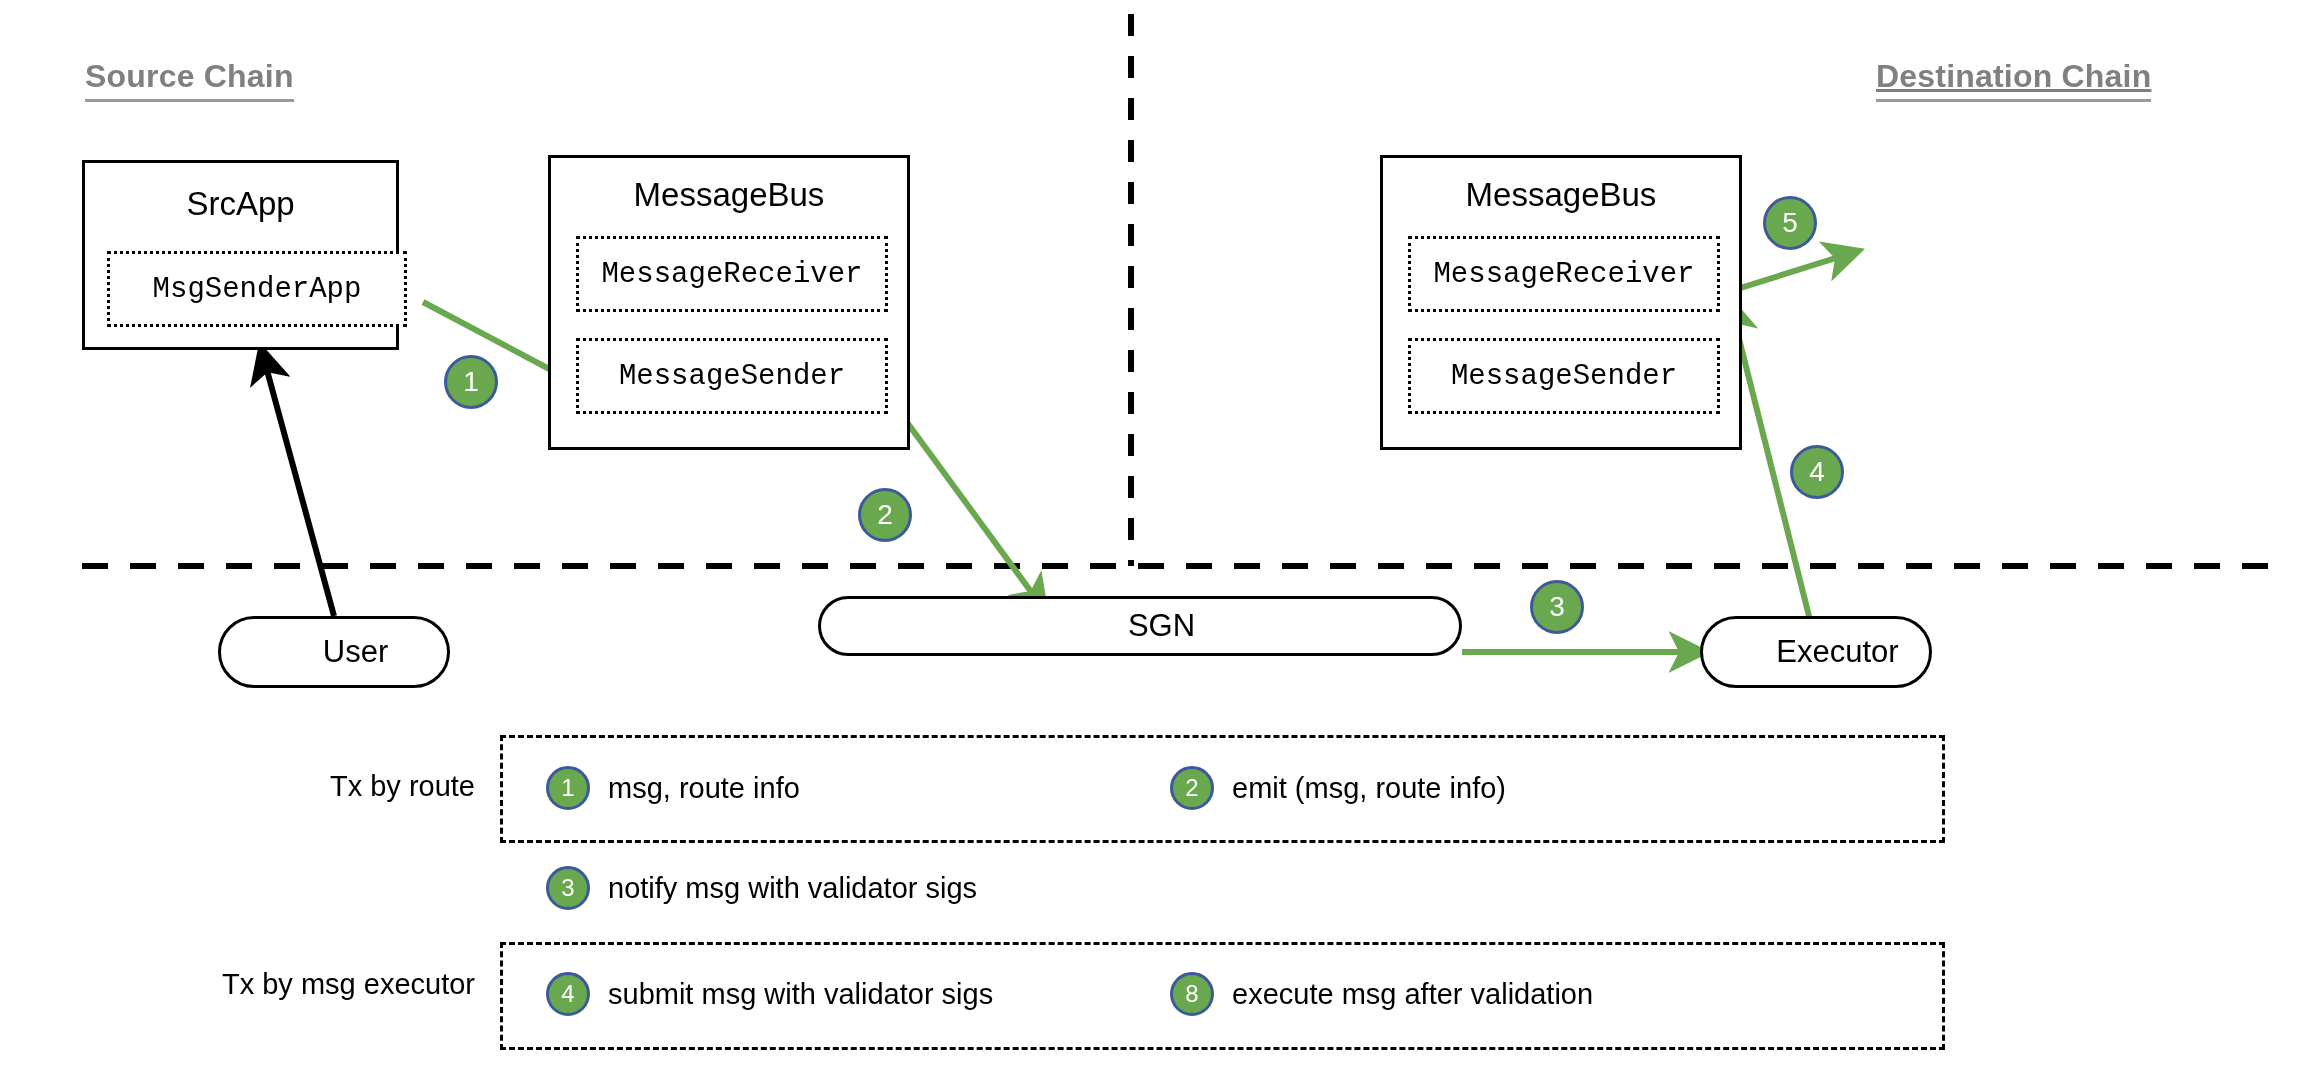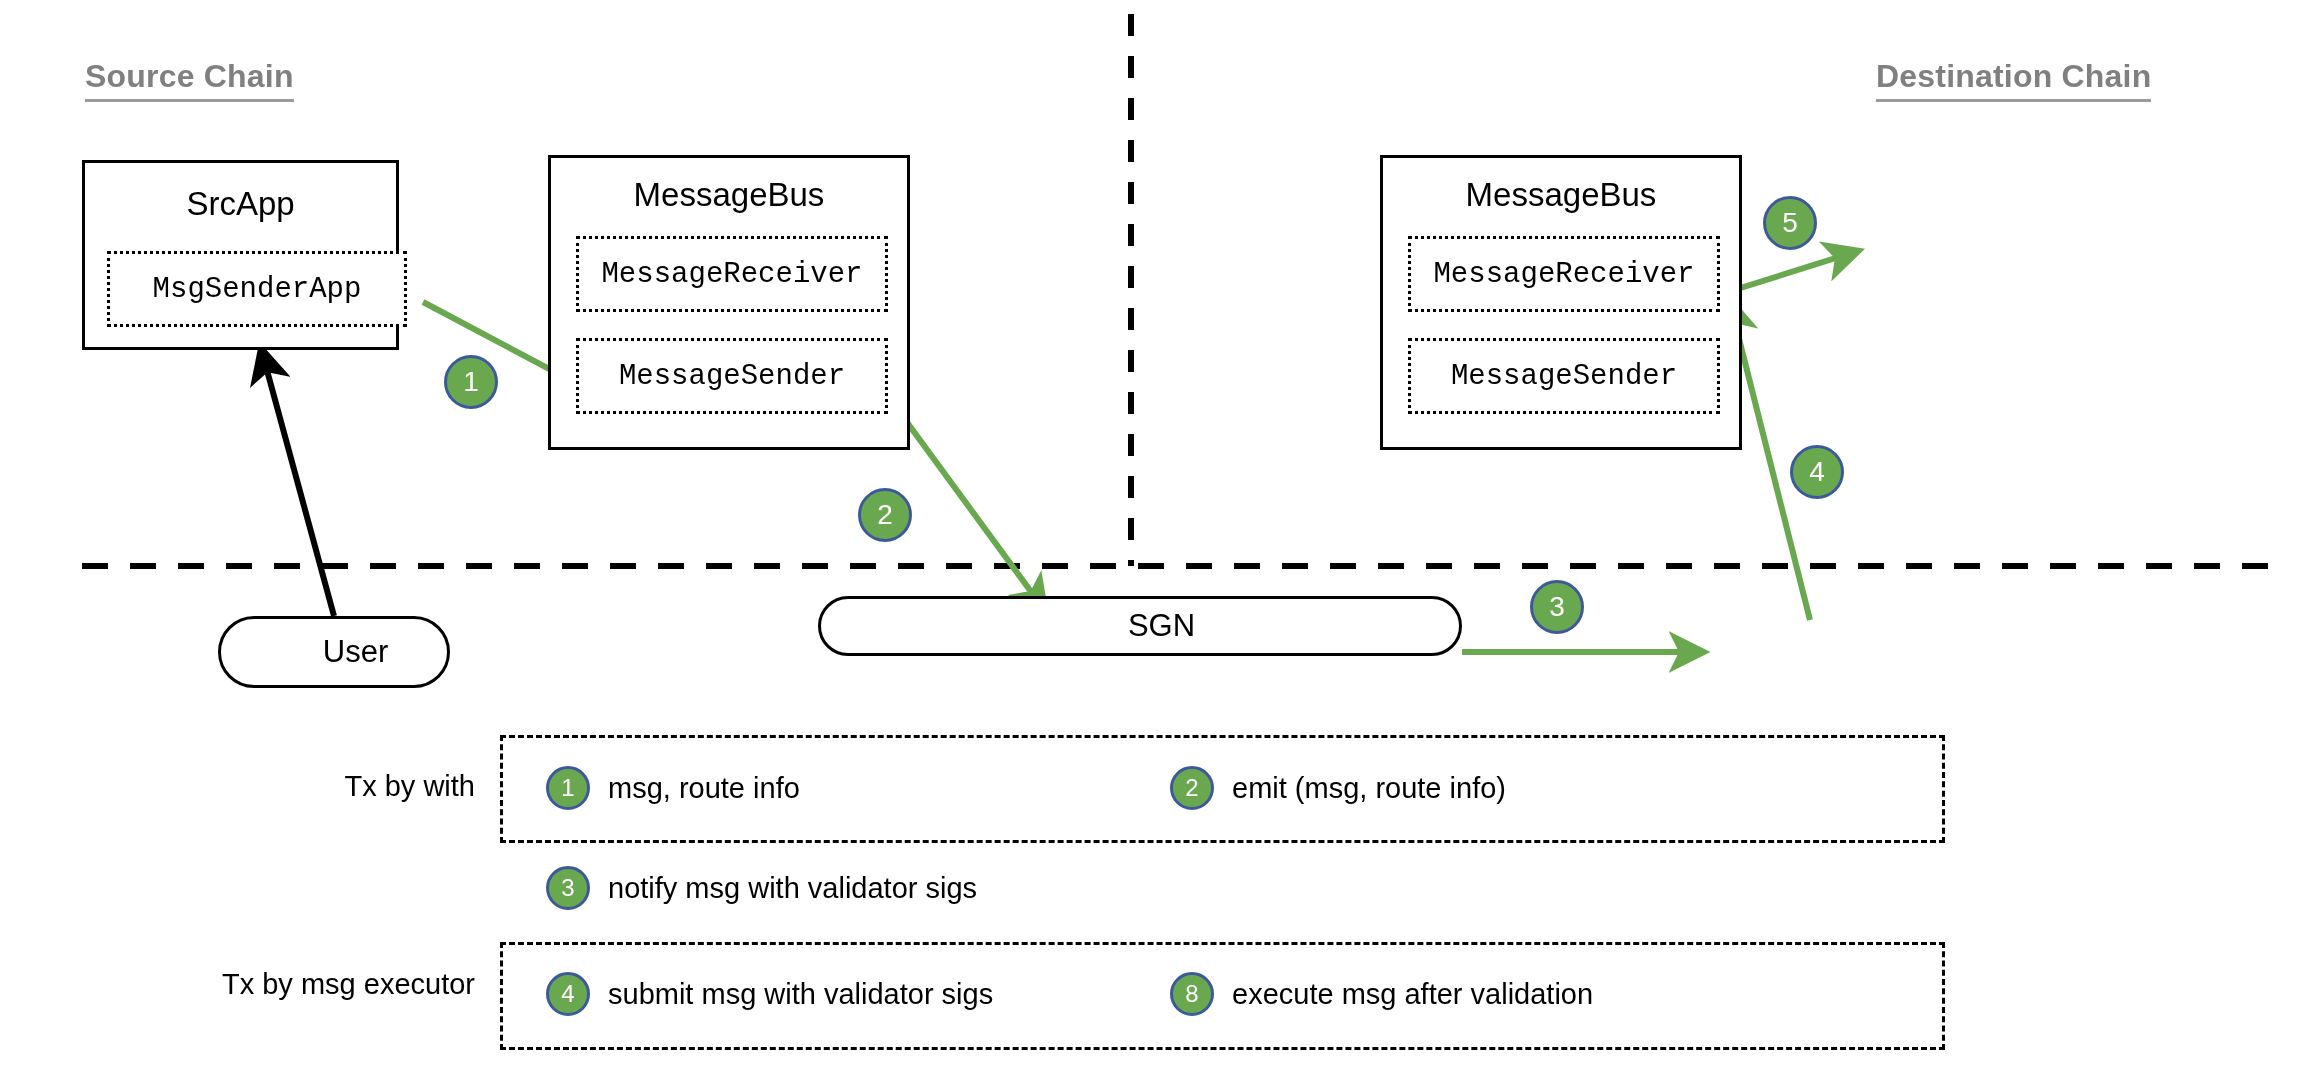--- a/index.html
+++ b/index.html
@@ -174,21 +174,21 @@
 
     <line x1="1810" y1="620" x2="1730" y2="303" stroke="#6aa84f" stroke-width="6" marker-end="url(#greenArrow)"></line>
 
     <line x1="1718" y1="295" x2="1855" y2="252" stroke="#6aa84f" stroke-width="6" marker-end="url(#greenArrow)"></line>
 
     <line x1="334" y1="616" x2="262" y2="352" stroke="#000000" stroke-width="6" marker-end="url(#blackArrow)"></line>
   </svg>
 
   <div class="chain-title" style="left:85px; top:58px;">Source Chain</div>
 
-  <div class="chain-title" style="left:1876px; top:58px;">Destination Chain</div>
+  <div class="chain-title" style="left:1876px; top:58px;text-decoration:underline;">Destination Chain</div>
 
   <div class="component" style="left:82px; top:160px; width:317px; height:190px;">
     <div class="component-title" style="top:22px;">SrcApp</div>
     <div class="subbox" style="left:22px; top:88px; width:300px; height:76px;">
       <span class="subbox-label">MsgSenderApp</span>
     </div>
   </div>
 
   <div class="component" style="left:548px; top:155px; width:362px; height:295px;">
     <div class="component-title" style="top:18px;">MessageBus</div>
@@ -212,38 +212,41 @@
 
 
   <div class="stadium" style="left:218px; top:616px; width:232px; height:72px;">
     <span class="stadium-label">User</span>
   </div>
 
   <div class="stadium" style="left:818px; top:596px; width:644px; height:60px;">
     <span class="stadium-label">SGN</span>
   </div>
 
+  <div class="stadium" style="left:1700px; top:616px; width:232px; height:72px;">
+    <span class="stadium-label">Executor</span>
+  </div>
 
   <div class="badge" style="left:444px; top:355px;">
     <span>1</span>
   </div>
   <div class="badge" style="left:858px; top:488px;">
     <span>2</span>
   </div>
   <div class="badge" style="left:1530px; top:580px;">
     <span>3</span>
   </div>
   <div class="badge" style="left:1790px; top:445px;">
     <span>4</span>
   </div>
   <div class="badge" style="left:1763px; top:196px;">
     <span>5</span>
   </div>
 
-  <div class="legend-row-label" style="left:300px; top:770px; width:175px;">Tx by with</div>
+  <div class="legend-row-label" style="left:300px; top:770px; width:175px;">Tx by route</div>
 
   <div class="legend-box" style="left:500px; top:735px; width:1445px; height:108px;"></div>
 
   <div class="legend-item" style="left:546px; top:766px;">
     <span class="badge sm">
       <span>1</span>
     </span>
     <span class="legend-text">msg, route info</span>
   </div>
 

